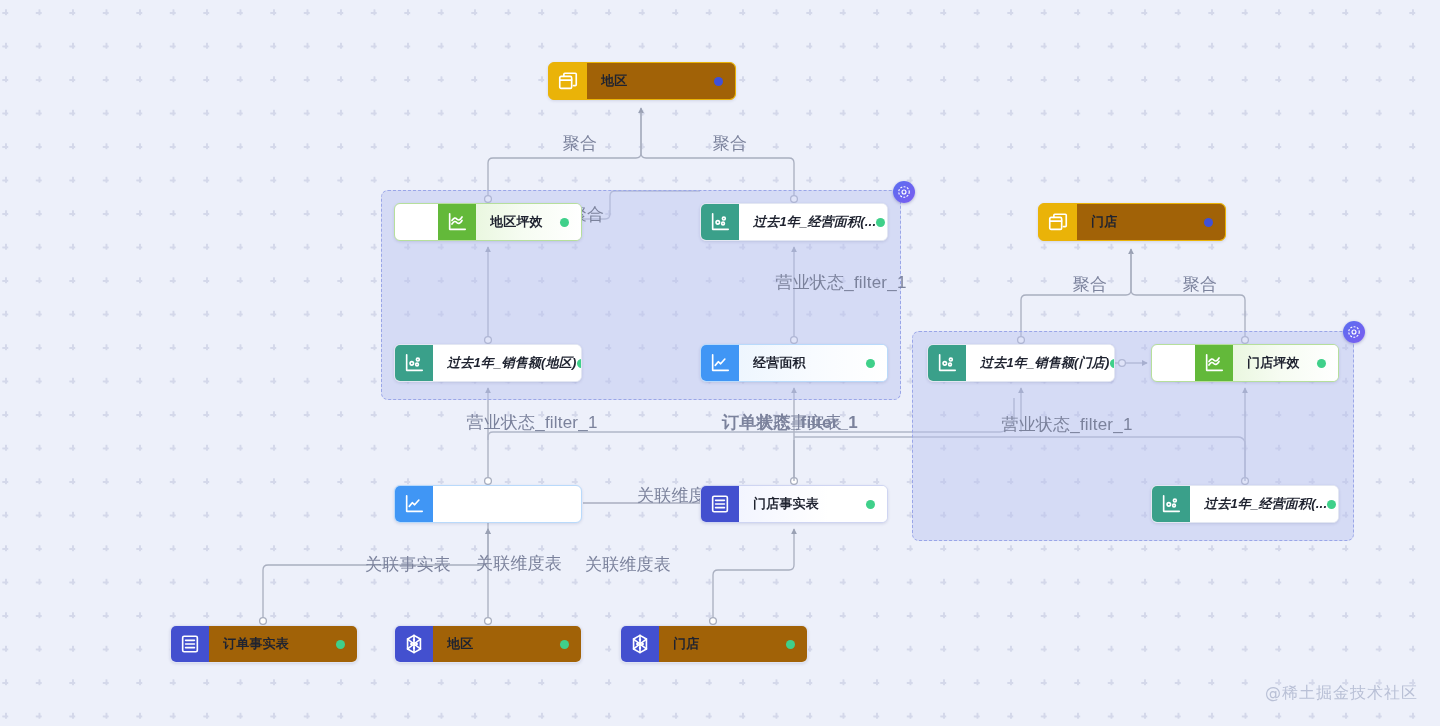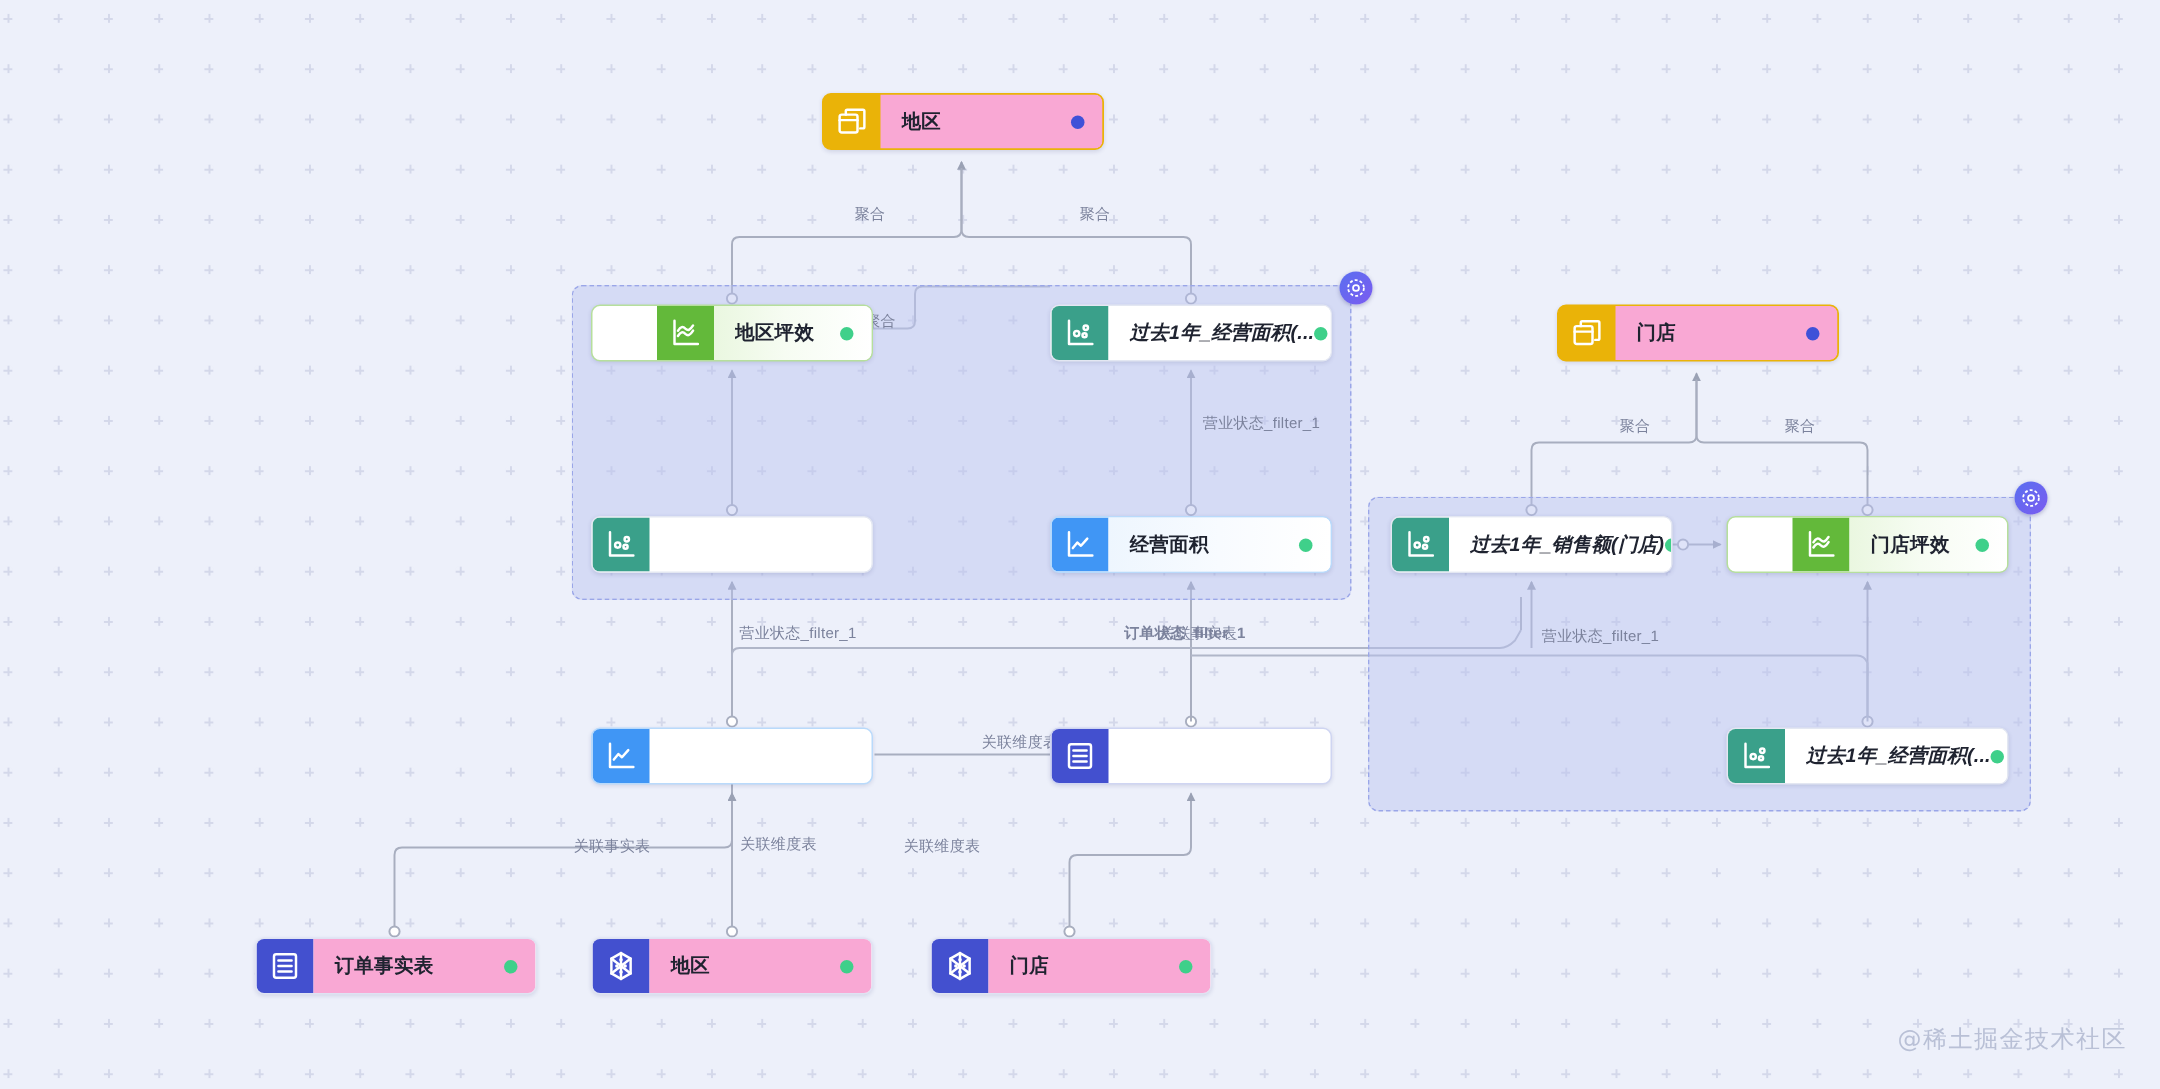--- a/index.html
+++ b/index.html
@@ -22,21 +22,21 @@
     mask-image:
       radial-gradient(circle 3px at center, #000 99%, transparent 100%);
     -webkit-mask-size:33.5px 33.5px;
     mask-size:33.5px 33.5px;
     -webkit-mask-position:-11.5px -4.5px;
     mask-position:-11.5px -4.5px;
   }
   #edges{position:absolute;left:0;top:0;width:1440px;height:726px;}
   .edge-label{
     position:absolute;
-    font-size:10px;
+    font-size:17px;
     color:#7b829c;
     white-space:nowrap;
     letter-spacing:.2px;
     transform:translate(-50%,-50%);
   }
   
   .group{
     position:absolute;
     border:1.4px dashed #9aa6e8;
     border-radius:7px;
@@ -61,21 +61,21 @@
     overflow:hidden;
     box-sizing:border-box;
   }
   .node .ic{
     width:38px;min-width:38px;
     display:flex;align-items:center;justify-content:center;
   }
   .node .body{
     flex:1;display:flex;align-items:center;
     padding:0 12px 0 14px;
-    background:#f9a8d4;
+    background:#a16207;
     position:relative;
   }
   .node .label{
     font-size:13px;color:#1f2330;font-weight:700;
     white-space:nowrap;overflow:hidden;text-overflow:ellipsis;
     letter-spacing:.2px;
   }
   .node .dot{
     width:9px;height:9px;border-radius:50%;
     margin-left:auto;flex:0 0 auto;
@@ -268,20 +268,24 @@
     </div>
     <div class="node n-teal" style="left: 394px; top: 344px; width: 188px;">
       <div class="ic">
         <svg width="22" height="22" viewBox="0 0 24 24">
         <path d="M4 3v17h17" stroke="#fff" fill="none" stroke-width="1.8" stroke-linecap="round" stroke-linejoin="round"></path>
         <circle cx="9.6" cy="12.4" r="1.9" stroke="#fff" fill="none" stroke-width="1.8" stroke-linecap="round" stroke-linejoin="round"></circle>
         <circle cx="15.3" cy="13.6" r="1.5" stroke="#fff" fill="none" stroke-width="1.8" stroke-linecap="round" stroke-linejoin="round"></circle>
         <circle cx="16.2" cy="8.2" r="1.6" stroke="#fff" fill="none" stroke-width="1.8" stroke-linecap="round" stroke-linejoin="round"></circle>
         </svg>
       </div>
+      <div class="body">
+        <span class="label">过去1年_销售额(地区)</span>
+        <span class="dot dot-green"></span>
+      </div>
     </div>
     <div class="node n-blue" style="left: 700px; top: 344px; width: 188px;">
       <div class="ic">
         <svg width="22" height="22" viewBox="0 0 24 24">
         <path d="M4 3v17h17" stroke="#fff" fill="none" stroke-width="1.8" stroke-linecap="round" stroke-linejoin="round"></path>
         <path d="M6.8 14.6l3.3-4 2.6 2.3 4.6-5.2" stroke="#fff" fill="none" stroke-width="1.8" stroke-linecap="round" stroke-linejoin="round"></path>
         </svg>
       </div>
       <div class="body">
         <span class="label">经营面积</span>
@@ -336,20 +340,24 @@
         <path d="M6.8 14.6l3.3-4 2.6 2.3 4.6-5.2" stroke="#fff" fill="none" stroke-width="1.8" stroke-linecap="round" stroke-linejoin="round"></path>
         </svg>
       </div>
     </div>
     <div class="node n-indigo" style="left: 700px; top: 485px; width: 188px;">
       <div class="ic">
         <svg width="22" height="22" viewBox="0 0 24 24">
         <rect x="4" y="3.5" width="16" height="17" rx="1.6" stroke="#fff" fill="none" stroke-width="1.8" stroke-linecap="round" stroke-linejoin="round"></rect>
         <path d="M7.2 8h9.6M7.2 12h9.6M7.2 16h9.6" stroke="#fff" fill="none" stroke-width="1.8" stroke-linecap="round" stroke-linejoin="round"></path>
         </svg>
+      </div>
+      <div class="body">
+        <span class="label">门店事实表</span>
+        <span class="dot dot-green"></span>
       </div>
     </div>
     <div class="node n-plain" style="left: 170px; top: 625px; width: 188px;">
       <div class="ic">
         <svg width="22" height="22" viewBox="0 0 24 24">
         <rect x="4" y="3.5" width="16" height="17" rx="1.6" stroke="#fff" fill="none" stroke-width="1.8" stroke-linecap="round" stroke-linejoin="round"></rect>
         <path d="M7.2 8h9.6M7.2 12h9.6M7.2 16h9.6" stroke="#fff" fill="none" stroke-width="1.8" stroke-linecap="round" stroke-linejoin="round"></path>
         </svg>
       </div>
       <div class="body">

